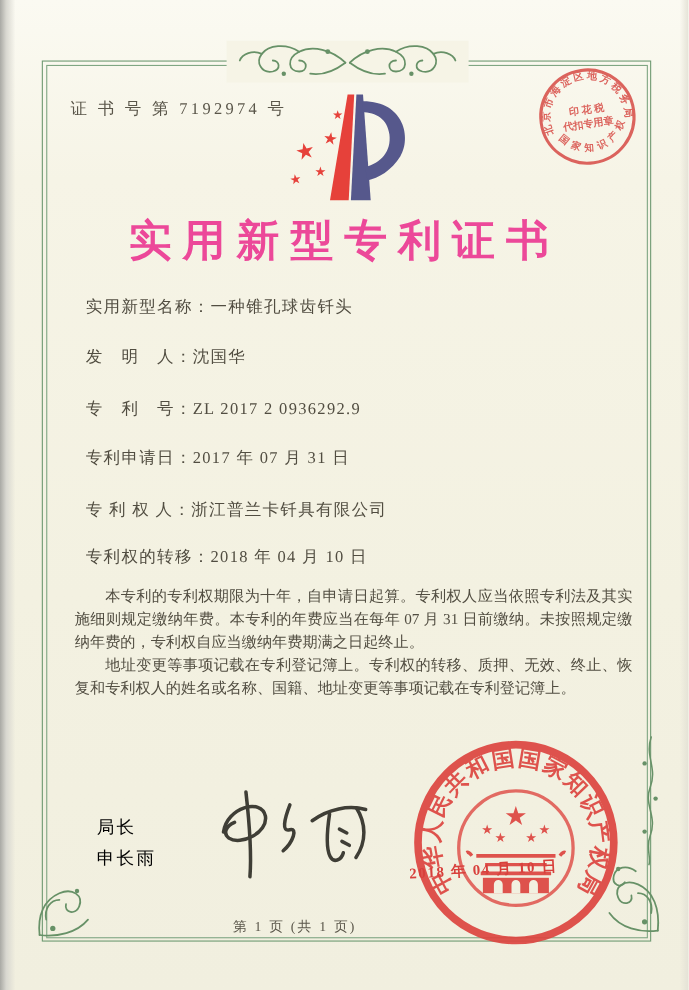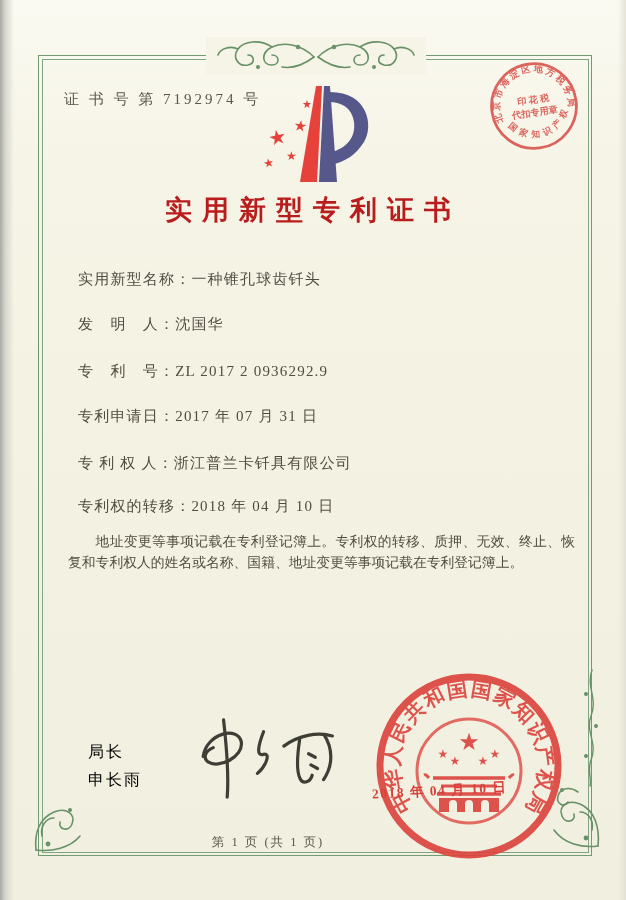--- a/index.html
+++ b/index.html
@@ -11,22 +11,22 @@
   }
   .scan-edge-left{position:absolute;left:0;top:0;width:14px;height:900px;
     background:linear-gradient(90deg,#a9a9a4 0%,#d8d7d0 40%,rgba(246,244,230,0) 100%);}
   .scan-edge-right{position:absolute;right:0;top:0;width:8px;height:900px;
     background:linear-gradient(270deg,#e4e2d6 0%,rgba(246,244,230,0) 100%);}
   .frame{position:absolute;left:38px;top:55px;width:552px;height:799px;
     border:1.6px solid #6f9a72;}
   .frame::before{content:"";position:absolute;inset:2.5px;border:1px solid #7fa682;}
   .abs{position:absolute;}
   .cert-number{left:64px;top:90px;font-size:15px;letter-spacing:3px;color:#5a564a;}
-  .title{left:0;top:192px;width:626px;text-align:center;font-size:27px;
-    letter-spacing:10px;font-weight:600;color:#b91c1c;}
+  .title{left:0;top:192px;width:626px;text-align:center;font-size:39px;
+    letter-spacing:10px;font-weight:600;color:#ec4899;}
   .field-row{left:78px;font-size:15px;letter-spacing:1.2px;color:#514d41;white-space:nowrap;}
   .f0{top:270px}.f1{top:315px}.f2{top:362px}.f3{top:407px}.f4{top:454px}.f5{top:497px}
   .paras{left:68px;top:531px;width:507px;font-size:13.8px;line-height:21px;
     text-align:justify;color:#514d41;}
   .paras p{margin:0;text-indent:2em;}
   .signer{left:88px;font-family:"Liberation Sans","DejaVu Sans",sans-serif;
     font-size:16px;letter-spacing:2px;color:#000000;}
   .signer-title{top:742px;}
   .signer-name{top:770px;}
   .footer{left:0;top:834px;width:536px;text-align:center;font-size:12.5px;
@@ -110,20 +110,21 @@
 <div class="abs title">实用新型专利证书</div>
 
 <div class="abs field-row f0"><span>实用新型名称：</span><span>一种锥孔球齿钎头</span></div>
 <div class="abs field-row f1"><span>发　明　人：</span><span>沈国华</span></div>
 <div class="abs field-row f2"><span>专　利　号：</span><span>ZL 2017 2 0936292.9</span></div>
 <div class="abs field-row f3"><span>专利申请日：</span><span>2017 年 07 月 31 日</span></div>
 <div class="abs field-row f4"><span>专 利 权 人：</span><span>浙江普兰卡钎具有限公司</span></div>
 <div class="abs field-row f5"><span>专利权的转移：</span><span>2018 年 04 月 10 日</span></div>
 
 <div class="abs paras">
+  <p>本专利的专利权期限为十年，自申请日起算。专利权人应当依照专利法及其实施细则规定缴纳年费。本专利的年费应当在每年 07 月 31 日前缴纳。未按照规定缴纳年费的，专利权自应当缴纳年费期满之日起终止。</p>
   <p>地址变更等事项记载在专利登记簿上。专利权的转移、质押、无效、终止、恢复和专利权人的姓名或名称、国籍、地址变更等事项记载在专利登记簿上。</p>
 </div>
 
 <div class="abs signer signer-title">局长</div>
 <div class="abs signer signer-name">申长雨</div>
 
 <div class="abs sig">
   <svg width="160" height="88" viewBox="0 0 170 92">
     <g fill="none" stroke="#3f3e36" stroke-width="3.4" stroke-linecap="round" transform="rotate(-2 85 45)">
       <path d="M14,44 C18,20 52,12 55,30 C57,46 30,58 19,50 C13,45 17,38 25,35"></path>

